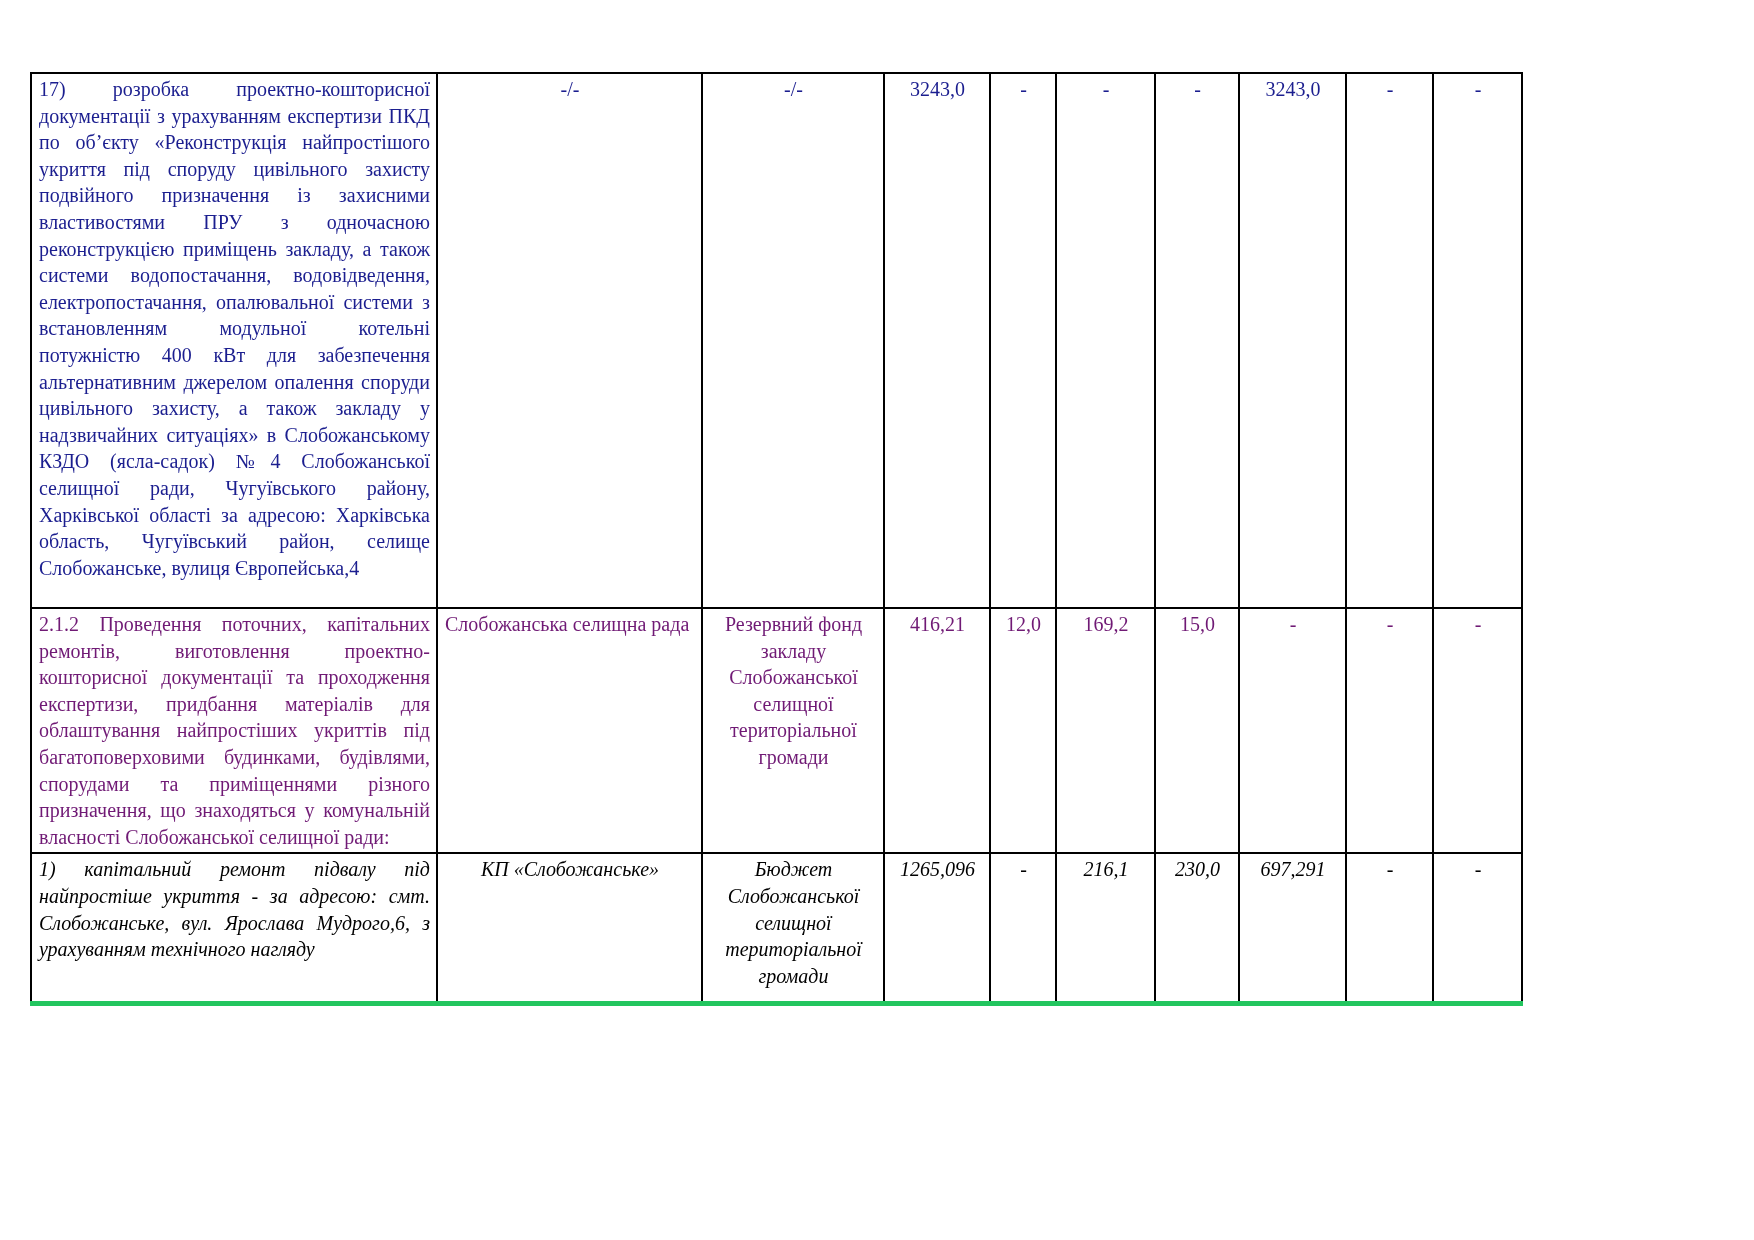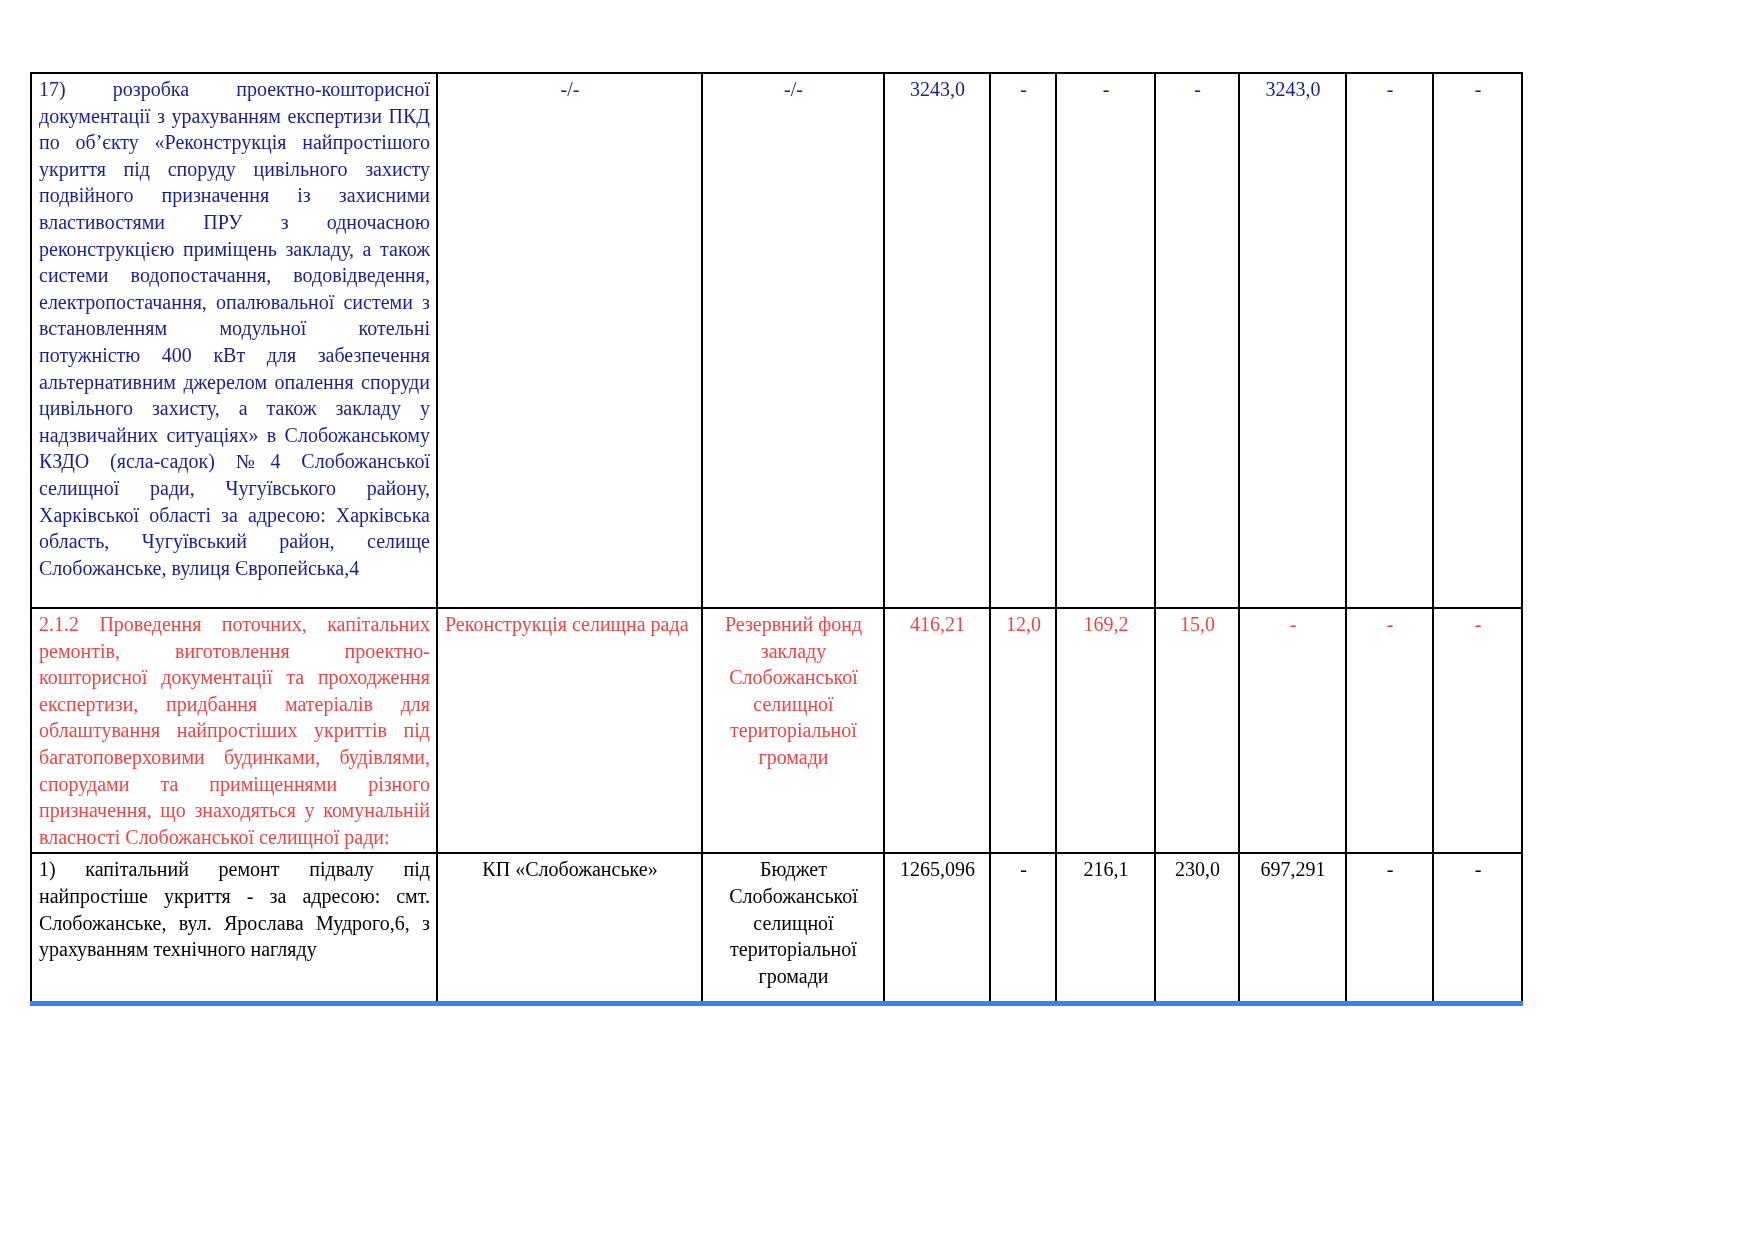--- a/index.html
+++ b/index.html
@@ -17,21 +17,21 @@
     vertical-align:top;
     font-size:20px;
     line-height:1.33;
     padding:2px 6px 2px 7px;
     overflow:hidden;
     word-wrap:break-word;
   }
   tr.row-0 { height:535px; }
   tr.row-1 { height:245px; }
   tr.row-2 { height:150px; }
-  tr.last-row td { border-bottom:5px solid #3b82f6; }
+  tr.last-row td { border-bottom:5px solid #22c55e;font-style:italic; }
   td.cell-desc   { text-align:justify; text-justify:inter-word; }
   td.cell-center { text-align:center; padding-top:3px; }
   td.cell-exec-justify { text-align:justify; padding-top:28px; }
 </style>
 </head>
 <body>
 
 <div class="page">
   <table class="doc-table">
     <colgroup>
@@ -52,23 +52,23 @@
           <td class="cell-center">-/-</td>
           <td class="cell-center">-/-</td>
           <td class="cell-center">3243,0</td>
           <td class="cell-center">-</td>
           <td class="cell-center">-</td>
           <td class="cell-center">-</td>
           <td class="cell-center">3243,0</td>
           <td class="cell-center">-</td>
           <td class="cell-center">-</td>
         </tr>
-        <tr class="row-1" style="color: #ef4444;">
+        <tr class="row-1" style="color: #701a75;">
           <td class="cell-desc">2.1.2 Проведення поточних, капітальних ремонтів, виготовлення проектно-кошторисної документації та проходження експертизи, придбання матеріалів для облаштування найпростіших укриттів під багатоповерховими будинками, будівлями, спорудами та приміщеннями різного призначення, що знаходяться у комунальній власності Слобожанської селищної ради:</td>
-          <td class="cell-exec-justify">Реконструкція селищна рада</td>
+          <td class="cell-exec-justify">Слобожанська селищна рада</td>
           <td class="cell-center">Резервний фонд закладу Слобожанської селищної територіальної громади</td>
           <td class="cell-center">416,21</td>
           <td class="cell-center">12,0</td>
           <td class="cell-center">169,2</td>
           <td class="cell-center">15,0</td>
           <td class="cell-center">-</td>
           <td class="cell-center">-</td>
           <td class="cell-center">-</td>
         </tr>
         <tr class="row-2 last-row" style="color: rgb(0, 0, 0);">

